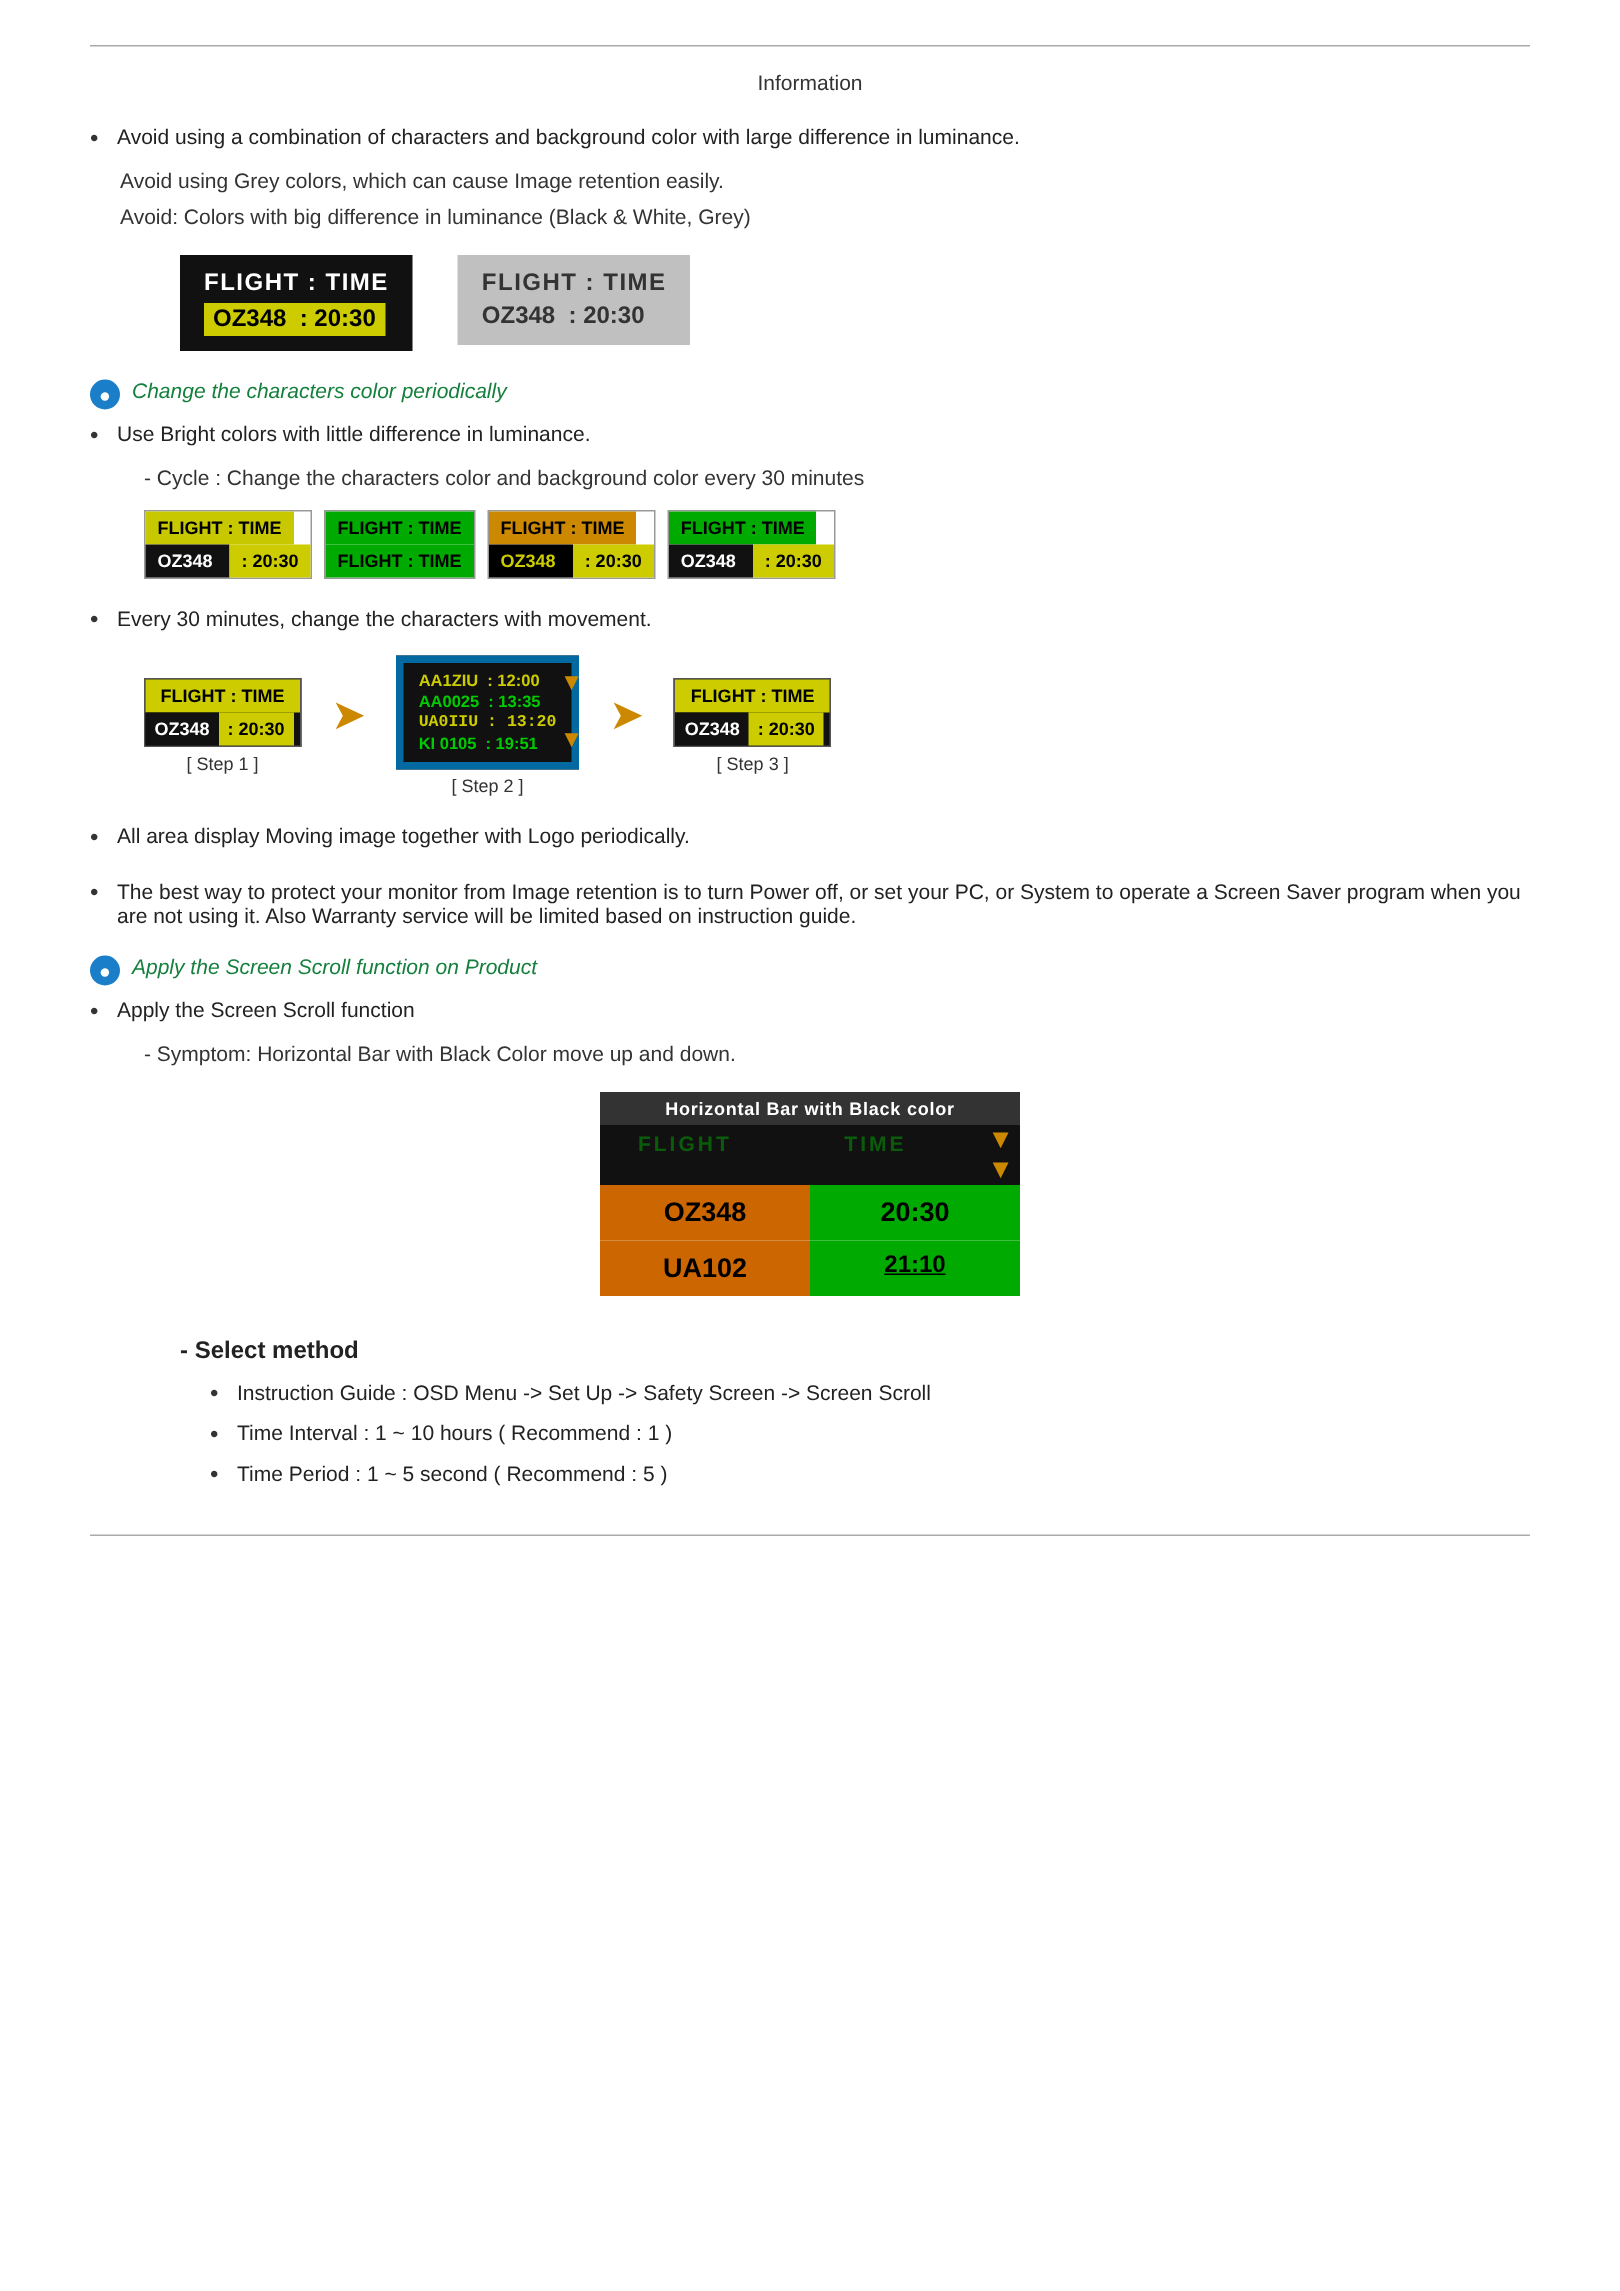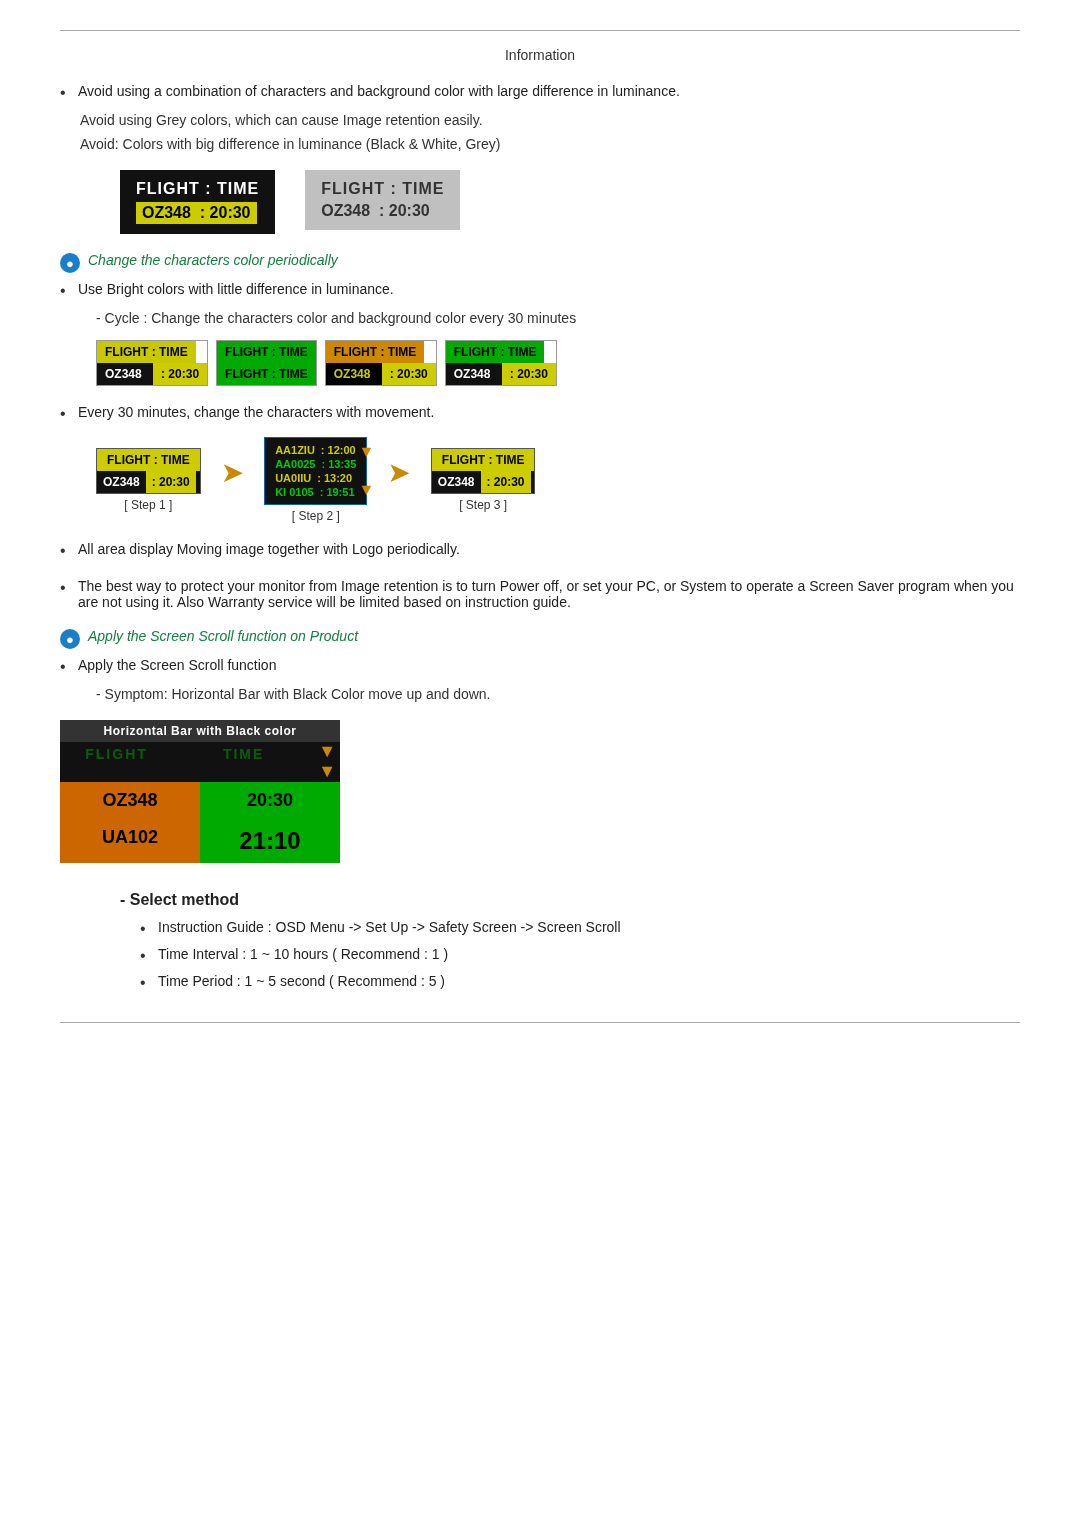--- a/index.html
+++ b/index.html
@@ -165,21 +165,21 @@
       font-size: 28px;
       color: #cc8800;
       display: flex;
       align-items: center;
       padding-bottom: 16px;
     }
 
     
     .hbar-demo {
       display: flex;
-      justify-content: flex-start;
+      justify-content: center;
       margin: 18px 0;
     }
 
     
     .select-method {
       margin-top: 28px;
       font-weight: bold;
       font-size: 16px;
       margin-left: 60px;
     }
@@ -308,32 +308,32 @@
             <span style="background:#111;color:#fff;font-weight:bold;font-size:12px;padding:4px 6px;">OZ348</span>
             <span style="background:#cccc00;color:#000;font-weight:bold;font-size:12px;padding:4px 6px;">: 20:30</span>
           </div>
         </div>
         <div class="step-label">[ Step 1 ]</div>
       </div>
 
       <div class="arrow-icon">➤</div>
 
       <div class="step-box">
-        <div style="background:#111; display:inline-block; border:1px solid #0369a1; padding:6px 10px; position:relative;">
+        <div style="background:#111; display:inline-block; border:5px solid #0369a1; padding:6px 10px; position:relative;">
           <div style="color:#cccc00;font-weight:bold;font-size:11px;display:flex;gap:6px;">
             <span>AA1ZIU</span>
             <span>: 12:00</span>
             <span style="font-size:16px;color:#cc8800;line-height:1;position:absolute;right:-8px;top:6px;">▼</span>
           </div>
           <div style="color:#00cc00;font-weight:bold;font-size:11px;display:flex;gap:6px;margin-top:2px;">
             <span>AA0025</span>
             <span>: 13:35</span>
             <span style="font-size:16px;color:#cc8800;line-height:1;position:absolute;right:-8px;bottom:6px;">▼</span>
           </div>
-          <div style="color:#cccc00;font-weight:bold;font-size:11px;display:flex;gap:6px;margin-top:2px;">
+          <div style="color:#cccc00;font-weight:bold;font-size:11px;display:flex;gap:6px;margin-top:2px;font-family:Liberation Mono, monospace;">
             <span>UA0IIU</span>
             <span>: 13:20</span>
           </div>
           <div style="color:#00cc00;font-weight:bold;font-size:11px;display:flex;gap:6px;margin-top:2px;">
             <span>KI 0105</span>
             <span>: 19:51</span>
           </div>
         </div>
         <div class="step-label">[ Step 2 ]</div>
       </div>
@@ -398,21 +398,21 @@
           </div>
         </div>
 
         <div style="display:flex;">
           <div style="background:#cc6600;color:#000;font-weight:bold;font-size:18px;padding:8px 30px;min-width:140px;text-align:center;">OZ348</div>
           <div style="background:#00aa00;color:#000;font-weight:bold;font-size:18px;padding:8px 30px;min-width:140px;text-align:center;">20:30</div>
         </div>
 
         <div style="display:flex;">
           <div style="background:#cc6600;color:#000;font-weight:bold;font-size:18px;padding:8px 30px;min-width:140px;text-align:center;">UA102</div>
-          <div style="background:#00aa00;color:#000;font-weight:bold;font-size:24px;padding:8px 30px;min-width:140px;text-align:center;">21:10</div>
+          <div style="background:#00aa00;color:#000;font-weight:bold;font-size:16px;padding:8px 30px;min-width:140px;text-align:center;text-decoration:underline;">21:10</div>
         </div>
       </div>
     </div>
   </div>
 
   <div style="margin-top:20px;">
     <div class="select-method">
       <strong>- Select method</strong>
     </div>
     <div class="select-list">

